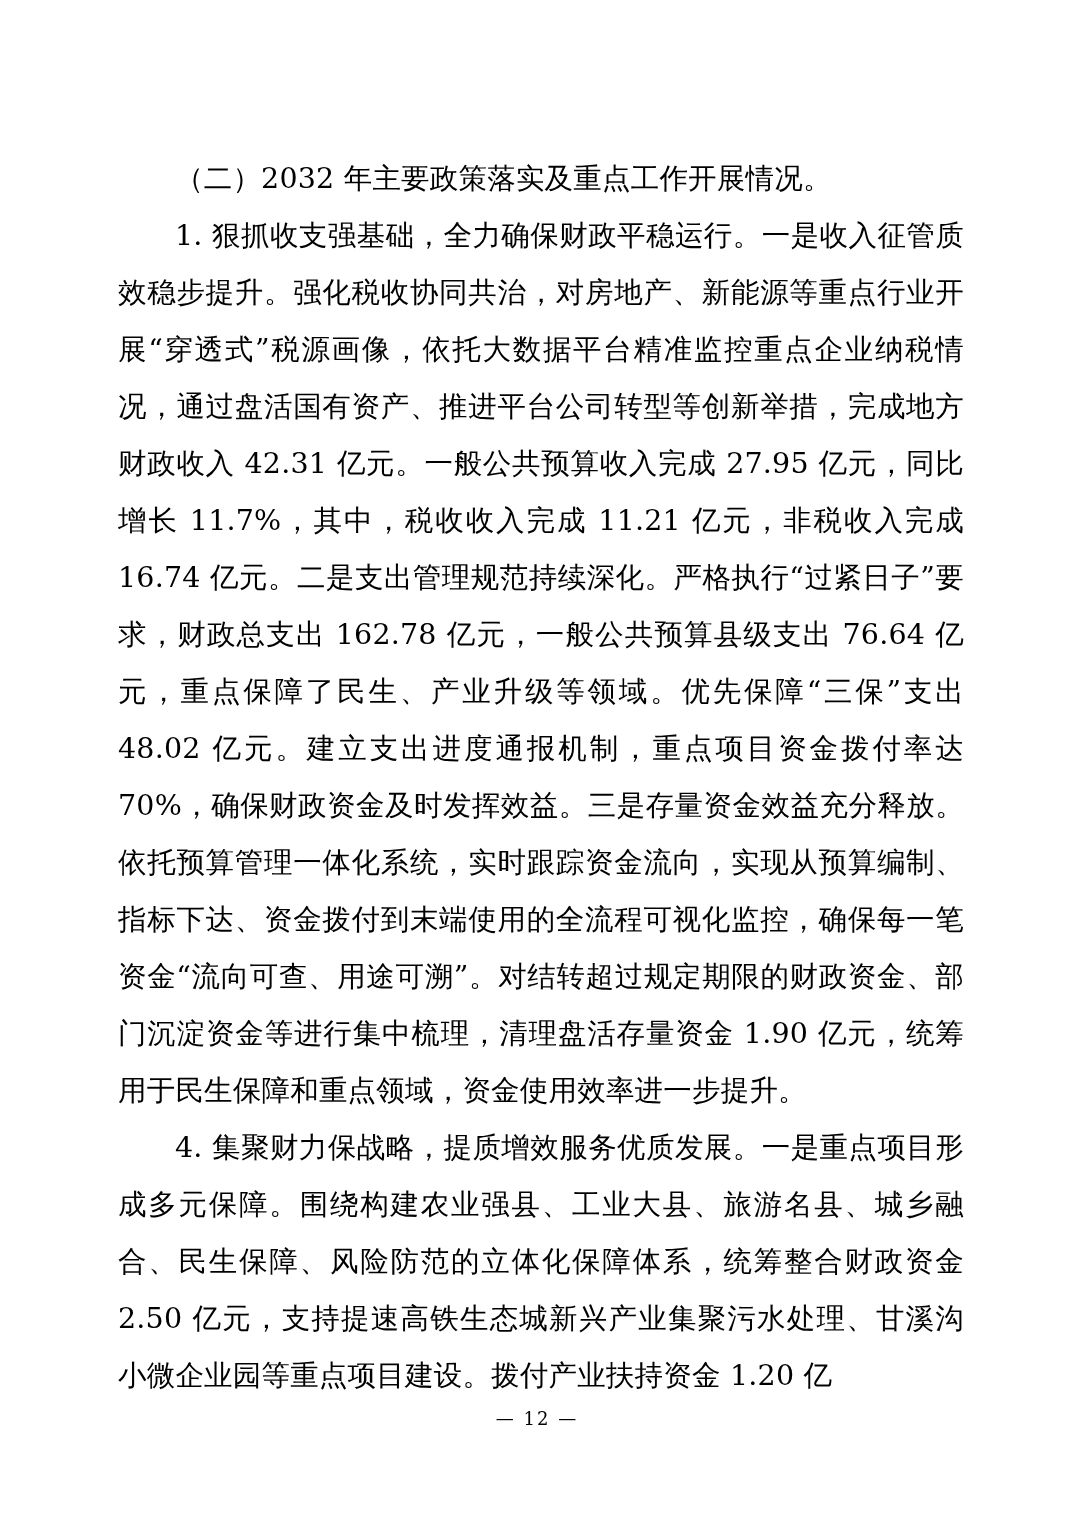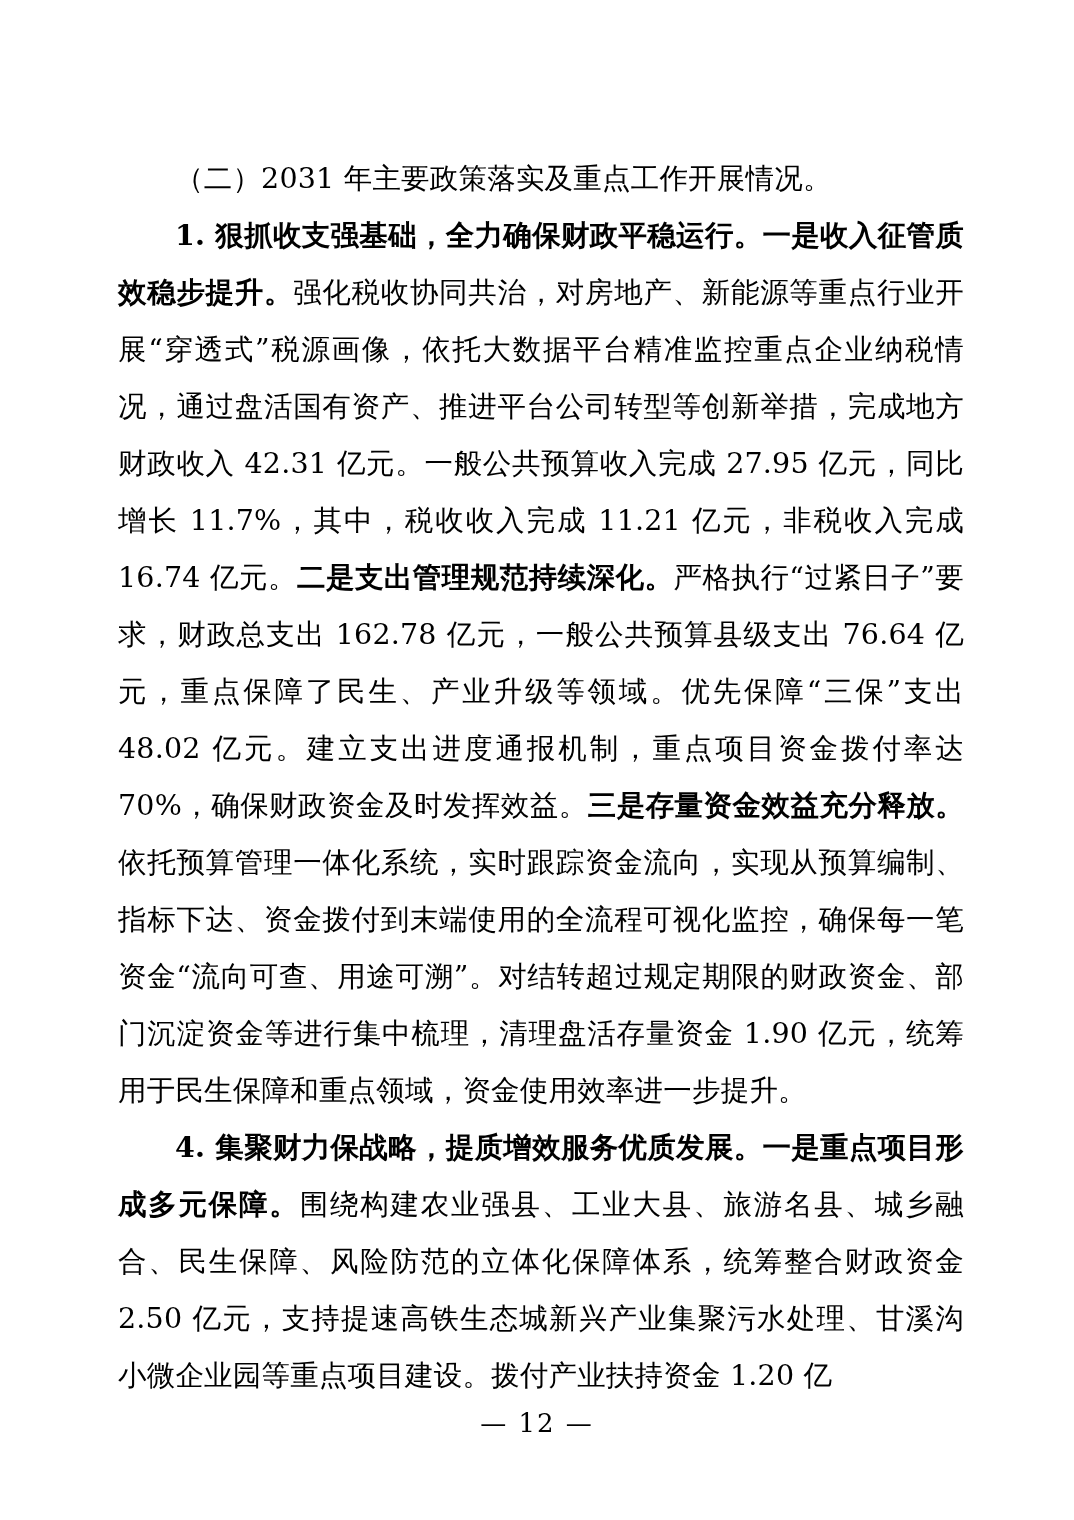--- a/index.html
+++ b/index.html
@@ -26,36 +26,36 @@
   p.para {
     margin: 0 0 0 0;
     font-size: 28.5px;
     line-height: 57px;
     text-align: justify;
     text-justify: inter-ideograph;
     text-indent: 2em;
     letter-spacing: 0.2px;
   }
   .b {
-    font-weight: bold;
+    font-weight: normal;
   }
   .footer {
     position: absolute;
     left: 0;
     top: 1408px;
     width: 1074px;
     text-align: center;
-    font-size: 26px;
+    font-size: 18px;
     font-family: "DejaVu Serif", serif;
     letter-spacing: 2px;
   }
 </style>
 </head>
 <body>
 
 <div class="page">
   <div class="content">
-    <p class="para" id="p0"><span>（二）2031 年主要政策落实及重点工作开展情况。</span></p>
+    <p class="para" id="p0"><span>（二）2032 年主要政策落实及重点工作开展情况。</span></p>
     <p class="para" id="p1"><span class="b">1. 狠抓收支强基础，全力确保财政平稳运行。一是收入征管质效稳步提升。</span><span>强化税收协同共治，对房地产、新能源等重点行业开展“穿透式”税源画像，依托大数据平台精准监控重点企业纳税情况，通过盘活国有资产、推进平台公司转型等创新举措，完成地方财政收入 42.31 亿元。一般公共预算收入完成 27.95 亿元，同比增长 11.7%，其中，税收收入完成 11.21 亿元，非税收入完成 16.74 亿元。</span><span class="b">二是支出管理规范持续深化。</span><span>严格执行“过紧日子”要求，财政总支出 162.78 亿元，一般公共预算县级支出 76.64 亿元，重点保障了民生、产业升级等领域。优先保障“三保”支出 48.02 亿元。建立支出进度通报机制，重点项目资金拨付率达 70%，确保财政资金及时发挥效益。</span><span class="b">三是存量资金效益充分释放。</span><span>依托预算管理一体化系统，实时跟踪资金流向，实现从预算编制、指标下达、资金拨付到末端使用的全流程可视化监控，确保每一笔资金“流向可查、用途可溯”。对结转超过规定期限的财政资金、部门沉淀资金等进行集中梳理，清理盘活存量资金 1.90 亿元，统筹用于民生保障和重点领域，资金使用效率进一步提升。</span></p>
     <p class="para" id="p2"><span class="b">4. 集聚财力保战略，提质增效服务优质发展。一是重点项目形成多元保障。</span><span>围绕构建农业强县、工业大县、旅游名县、城乡融合、民生保障、风险防范的立体化保障体系，统筹整合财政资金 2.50 亿元，支持提速高铁生态城新兴产业集聚污水处理、甘溪沟小微企业园等重点项目建设。拨付产业扶持资金 1.20 亿</span></p>
   </div>
   <div class="footer">— 12 —</div>
 </div>
 
 </body></html>

